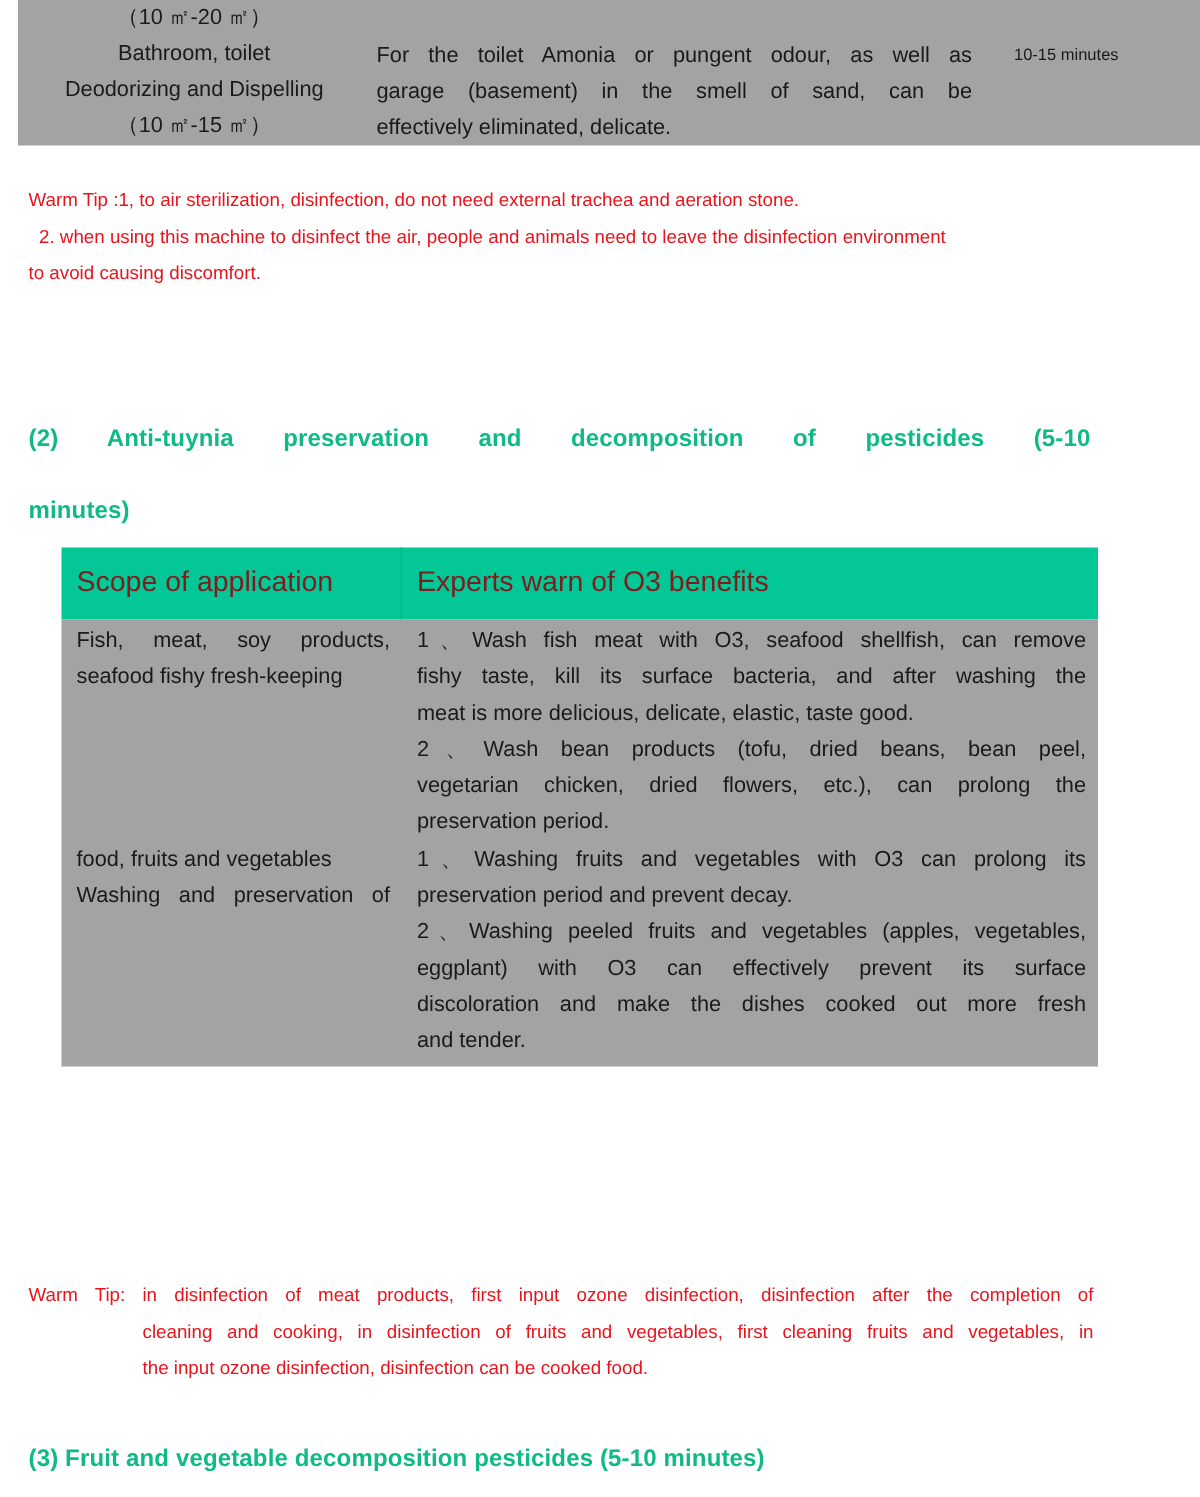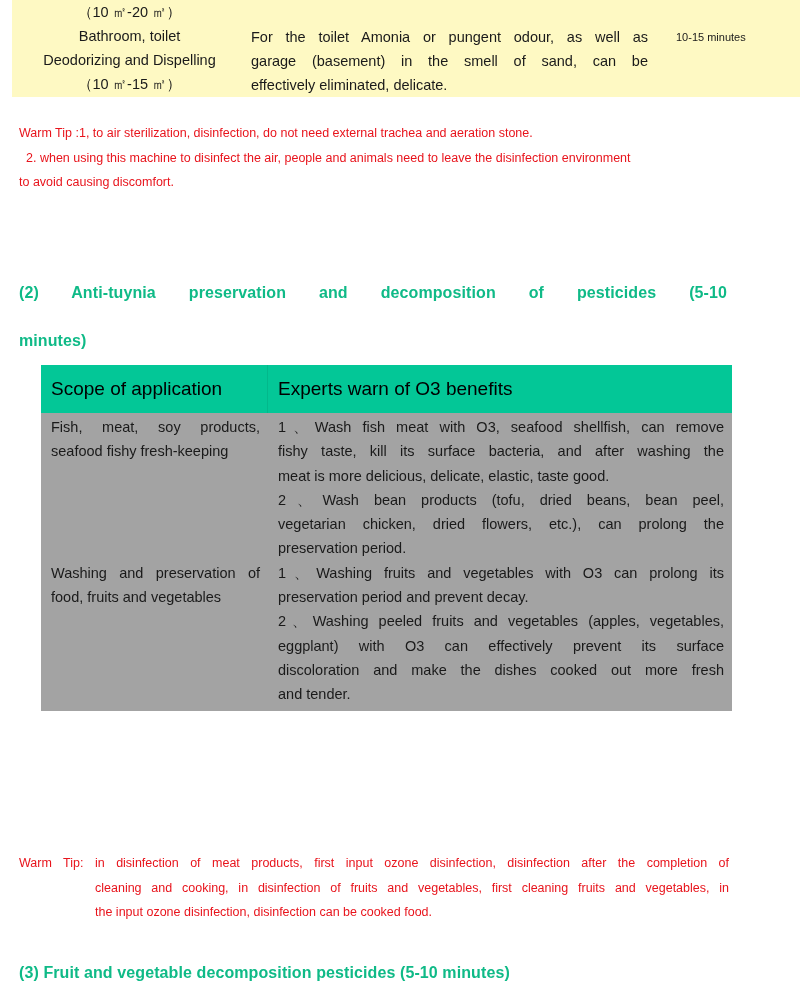--- a/index.html
+++ b/index.html
@@ -15,21 +15,21 @@
       color: #1a1a1a;
     }
 
     
     .top-table {
       position: absolute;
       left: 12px;
       top: 0;
       width: 788px;
       height: 97px;
-      background: #fef9c3;
+      background: #a3a3a3;
     }
     .top-table .c1 {
       position: absolute;
       left: 0;
       top: 0;
       width: 235px;
       font-size: 14.5px;
       line-height: 24px;
       text-align: center;
       color: #1a1a1a;
@@ -108,21 +108,21 @@
       position: absolute;
       left: 41px;
       top: 365px;
       width: 691px;
     }
     .mt-header {
       display: flex;
       height: 48px;
       background: #00c896;
       background: #03c797;
-      color: #000000;
+      color: #7f1d1d;
       font-size: 19px;
       align-items: flex-end;
     }
     .mt-header .h-c1 {
       width: 227px;
       padding-left: 10px;
       height: 100%;
       display: flex;
       align-items: center;
       border-right: 1px solid #02b88b;
@@ -203,22 +203,22 @@
         <span class="jline">1、Wash fish meat with O3, seafood shellfish, can remove</span>
         <span class="jline">fishy taste, kill its surface bacteria, and after washing the</span>
         <span class="jline last">meat is more delicious, delicate, elastic, taste good.</span>
         <span class="jline">2、Wash bean products (tofu, dried beans, bean peel,</span>
         <span class="jline">vegetarian chicken, dried flowers, etc.), can prolong the</span>
         <span class="jline last">preservation period.</span>
       </div>
     </div>
     <div class="mt-row">
       <div class="b-c1">
+        <span class="jline last">food, fruits and vegetables</span>
         <span class="jline">Washing and preservation of</span>
-        <span class="jline last">food, fruits and vegetables</span>
       </div>
       <div class="b-c2">
         <span class="jline">1、Washing fruits and vegetables with O3 can prolong its</span>
         <span class="jline last">preservation period and prevent decay.</span>
         <span class="jline">2、Washing peeled fruits and vegetables (apples, vegetables,</span>
         <span class="jline">eggplant) with O3 can effectively prevent its surface</span>
         <span class="jline">discoloration and make the dishes cooked out more fresh</span>
         <span class="jline last">and tender.</span>
       </div>
     </div>

